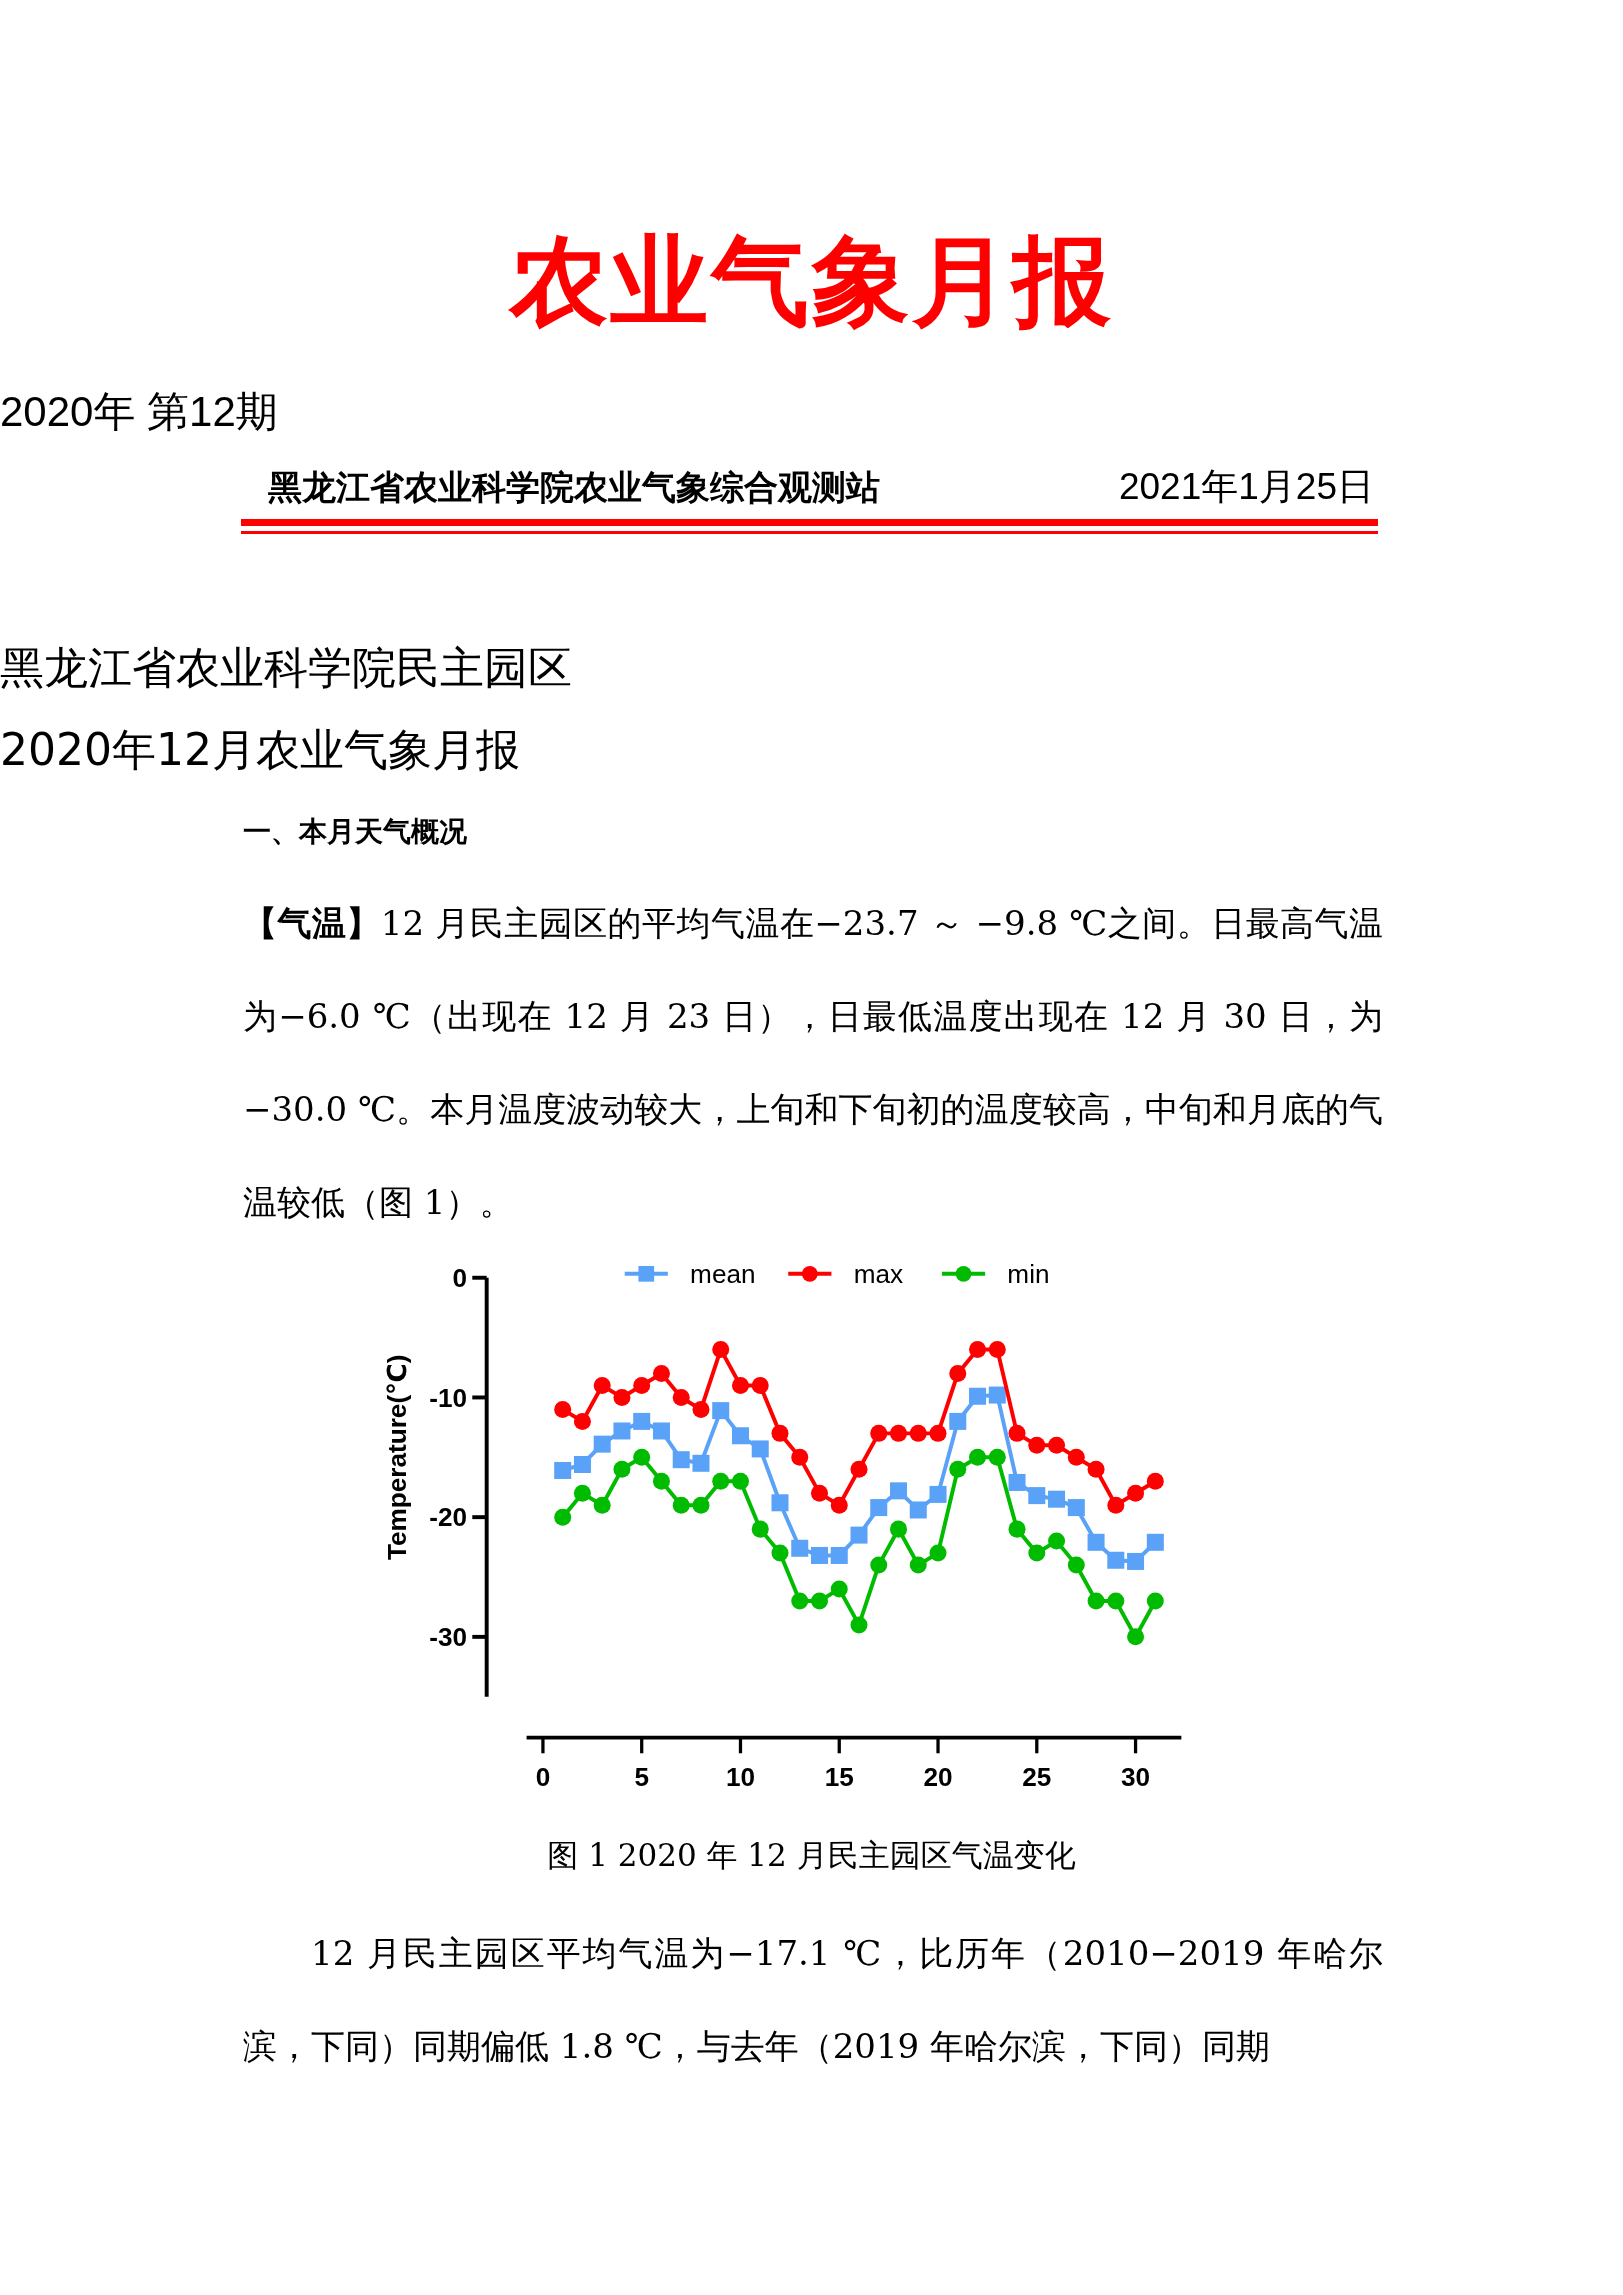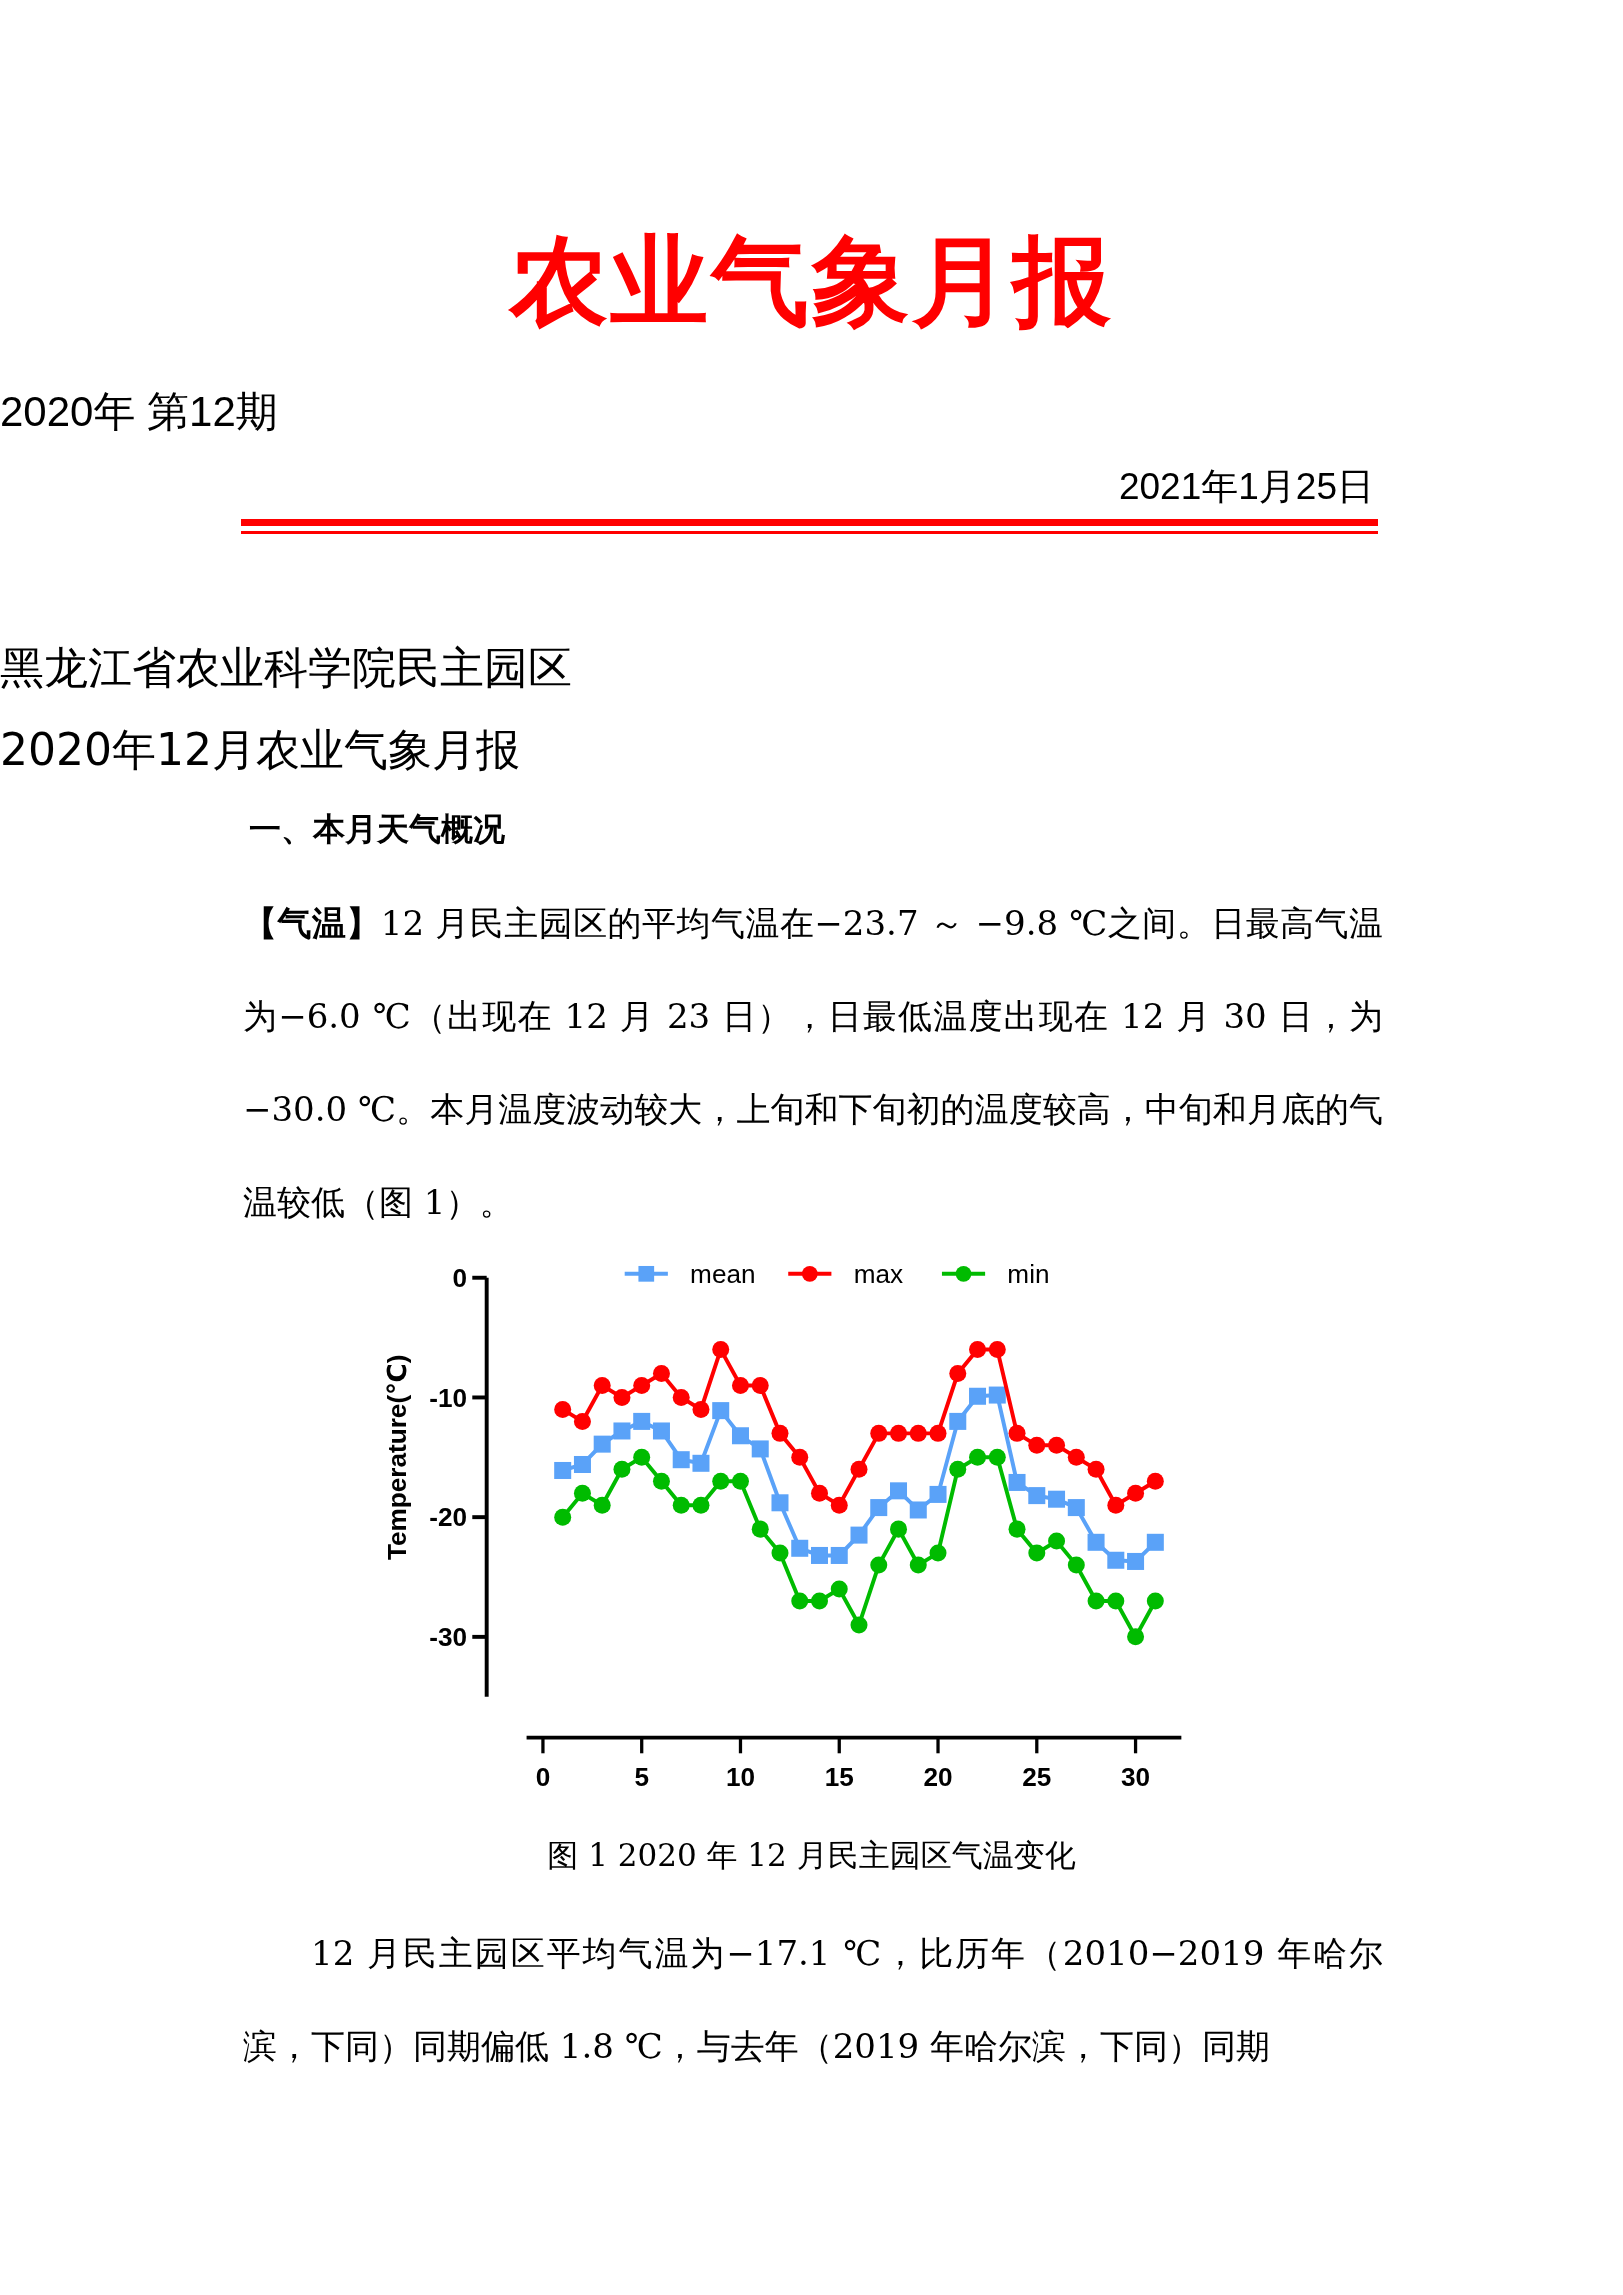--- a/index.html
+++ b/index.html
@@ -12,35 +12,36 @@
   .issue { left: 0; width: 1623px; top: 386px; font-size: 42px; line-height: 52px;
            font-family: "Liberation Sans", "DejaVu Sans", sans-serif; }
   .org-line { left: 268px; width: 1106px; top: 461px; height: 52px; font-size: 34px; line-height: 52px;
               font-family: "DejaVu Sans", "Liberation Sans", sans-serif; font-weight: bold; }
   .org-line .date { position: absolute; right: 0; top: 0; font-weight: normal;
               font-family: "Liberation Sans", "DejaVu Sans", sans-serif; font-size: 37px; }
   .rule-thick { left: 241px; width: 1137px; top: 519px; height: 7.2px; background: #ff0000; }
   .rule-thin { left: 241px; width: 1137px; top: 531px; height: 2.6px; background: #ff0000; }
   .doc-title { left: 0; width: 1623px; text-align: left; font-size: 44px; line-height: 59px;
                font-family: "DejaVu Sans", "Liberation Sans", sans-serif; }
-  .section-heading { left: 249px; top: 806px; font-size: 32px; font-weight: bold; line-height: 52px;
-               font-family: Liberation Mono, monospace; }
+  .section-heading { left: 243px; top: 806px; font-size: 28px; font-weight: bold; line-height: 52px;
+               font-family: Liberation Sans, sans-serif; }
   .para { left: 243px; width: 1140px; font-size: 34px; line-height: 93px; text-align: justify;
           font-family: "DejaVu Serif", "Liberation Serif", serif; }
   .para .lead { font-weight: bold; font-family: "DejaVu Sans", "Liberation Sans", sans-serif; }
   .chart { left: 366px; top: 1230px; width: 851px; height: 556px; }
   .caption { left: 0; width: 1623px; top: 1832px; text-align: center; font-size: 31px; line-height: 46px; }
   svg text { font-family: "Liberation Sans", "DejaVu Sans", sans-serif; }
 </style>
 </head>
 <body>
 
 <div class="abs masthead-title">农业气象月报</div>
 <div class="abs issue">2020年 第12期</div>
 <div class="abs org-line">
+  <span>黑龙江省农业科学院农业气象综合观测站</span>
   <span class="date">2021年1月25日</span>
 </div>
 <div class="abs rule-thick"></div>
 <div class="abs rule-thin"></div>
 
 <div class="abs doc-title" style="top:638px">黑龙江省农业科学院民主园区</div>
 <div class="abs doc-title" style="top:720px">2020年12月农业气象月报</div>
 
 <div class="abs section-heading">一、本月天气概况</div>
 

